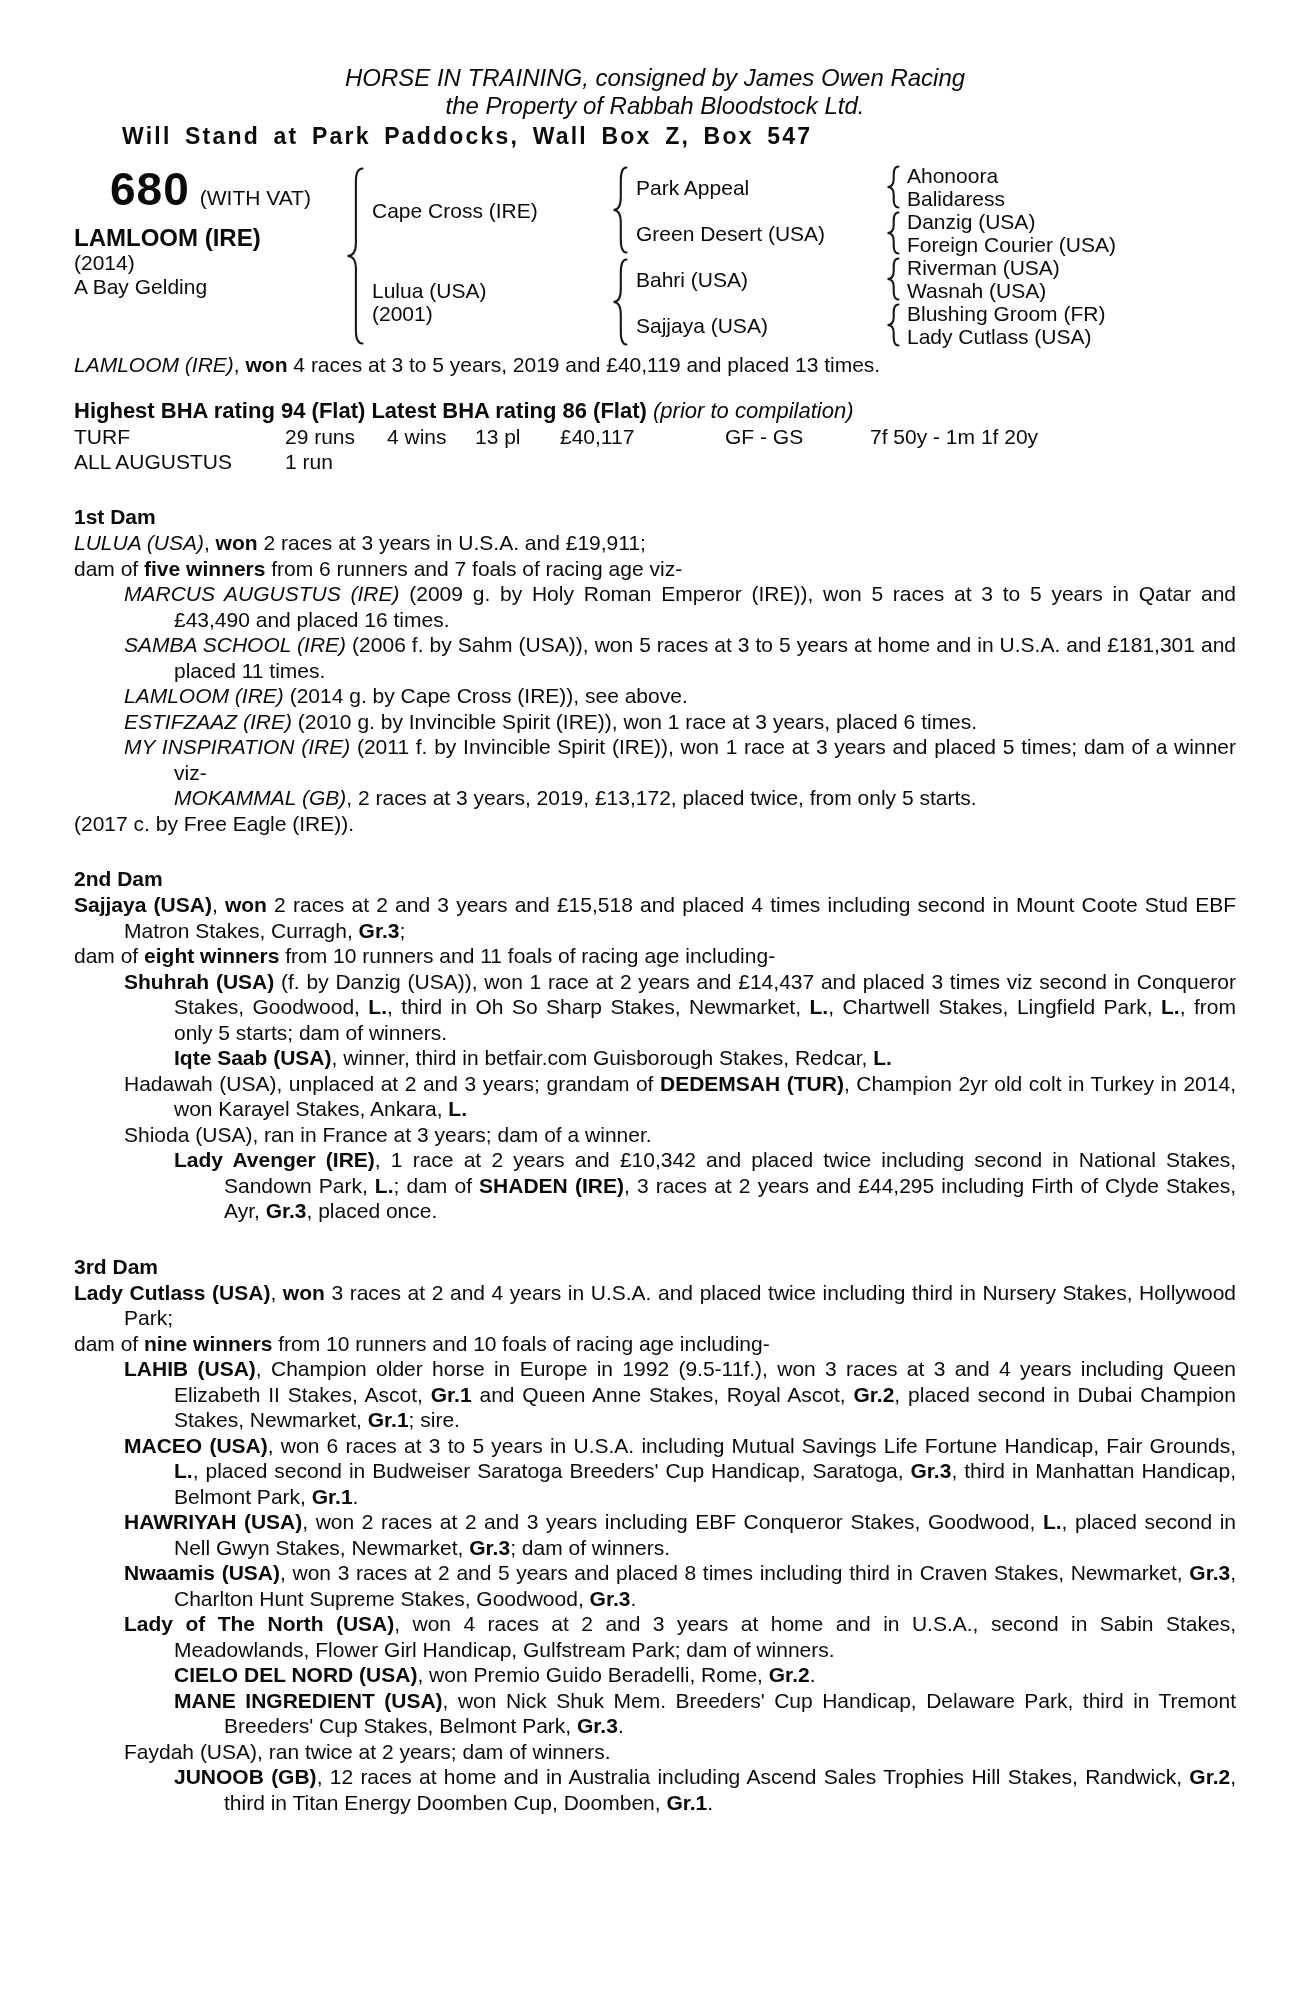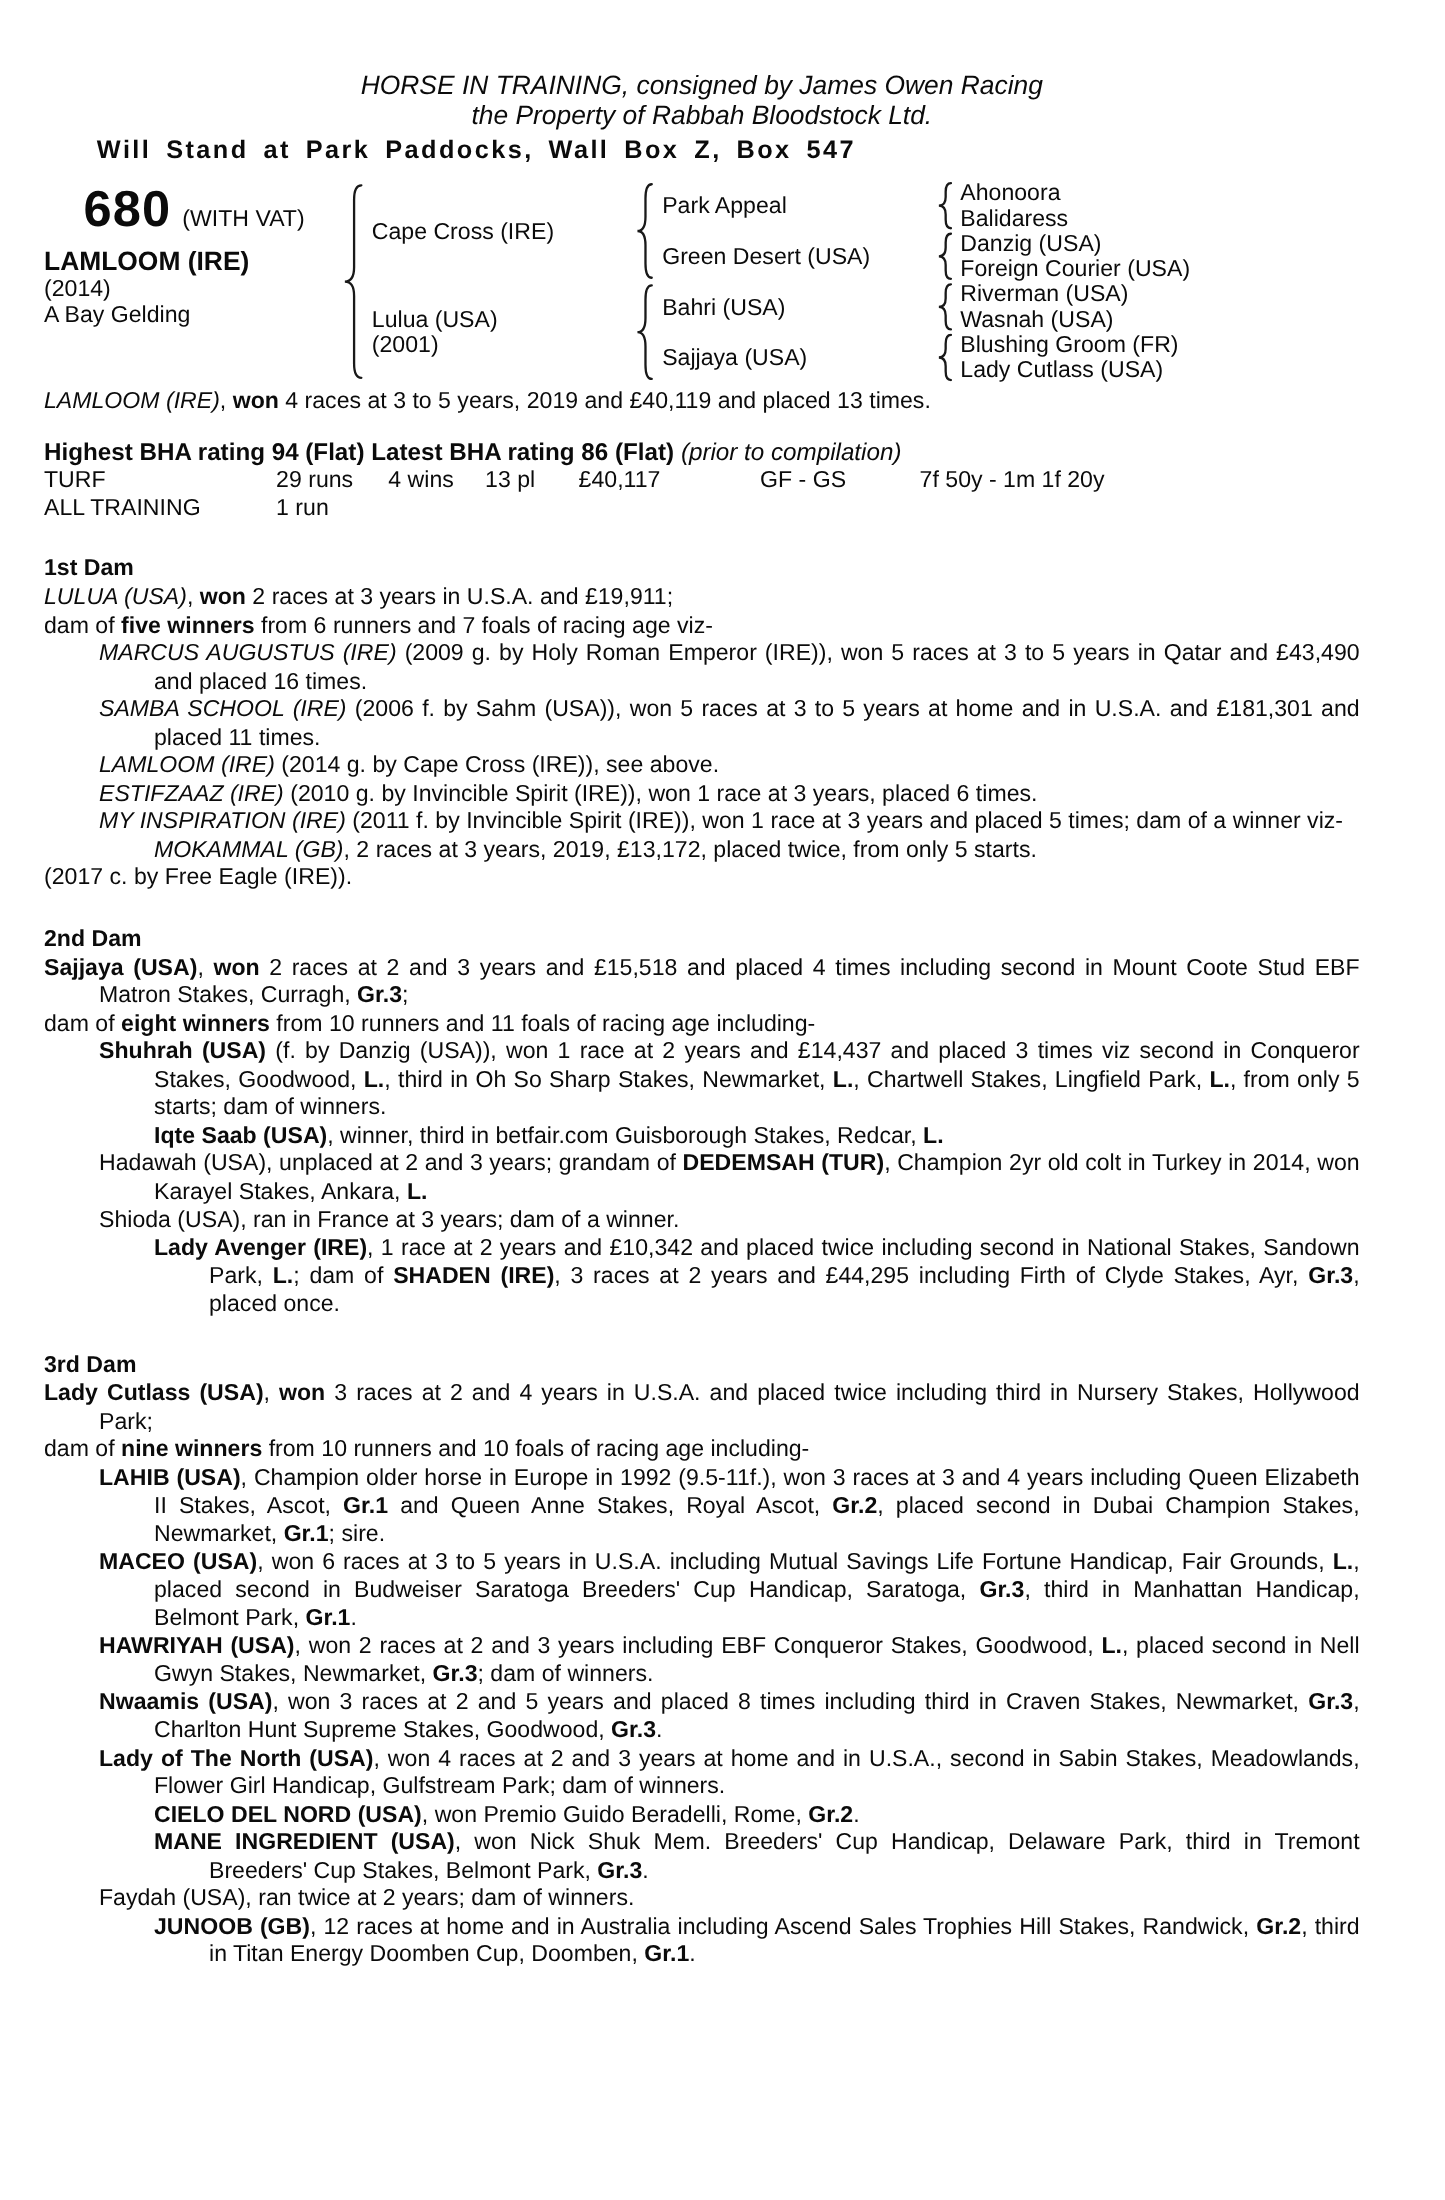--- a/index.html
+++ b/index.html
@@ -4,21 +4,21 @@
 <style>
   html,body{margin:0;padding:0;background:#ffffff;}
   body{
     width:1314px;height:2000px;overflow:hidden;
     font-family:"Liberation Sans","DejaVu Sans",sans-serif;
     color:#0b0b0b;
   }
   .page{
     box-sizing:border-box;
     width:1314px;height:1676px;
-    padding:64px 78px 0 40px;
+    padding:64px 78px 0 74px;
     background:#ffffff;
   }
   .b{font-weight:700;}
   .i{font-style:italic;}
 
   
   .hdr{ text-align:center; font-style:italic; font-size:24px; line-height:28px; }
   .stand-line{
     margin-top:3px;
     font-weight:700; font-size:23px; line-height:27px;
@@ -156,21 +156,21 @@
         <div class="rt-row">
           <div class="rt-cell" style="width: 211px;">TURF</div>
           <div class="rt-cell" style="width: 102px;">29 runs</div>
           <div class="rt-cell" style="width: 88px;">4 wins</div>
           <div class="rt-cell" style="width: 85px;">13 pl</div>
           <div class="rt-cell" style="width: 165px;">£40,117</div>
           <div class="rt-cell" style="width: 145px;">GF - GS</div>
           <div class="rt-cell" style="flex: 1 1 auto;">7f 50y - 1m 1f 20y</div>
         </div>
         <div class="rt-row">
-          <div class="rt-cell" style="width: 211px;">ALL TRAINING</div>
+          <div class="rt-cell" style="width: 211px;">ALL AUGUSTUS</div>
           <div class="rt-cell" style="width: 102px;">1 run</div>
           <div class="rt-cell" style="width: 88px;"></div>
           <div class="rt-cell" style="width: 85px;"></div>
           <div class="rt-cell" style="width: 165px;"></div>
           <div class="rt-cell" style="width: 145px;"></div>
           <div class="rt-cell" style="flex: 1 1 auto;"></div>
         </div>
       </div>
   </div>
 

